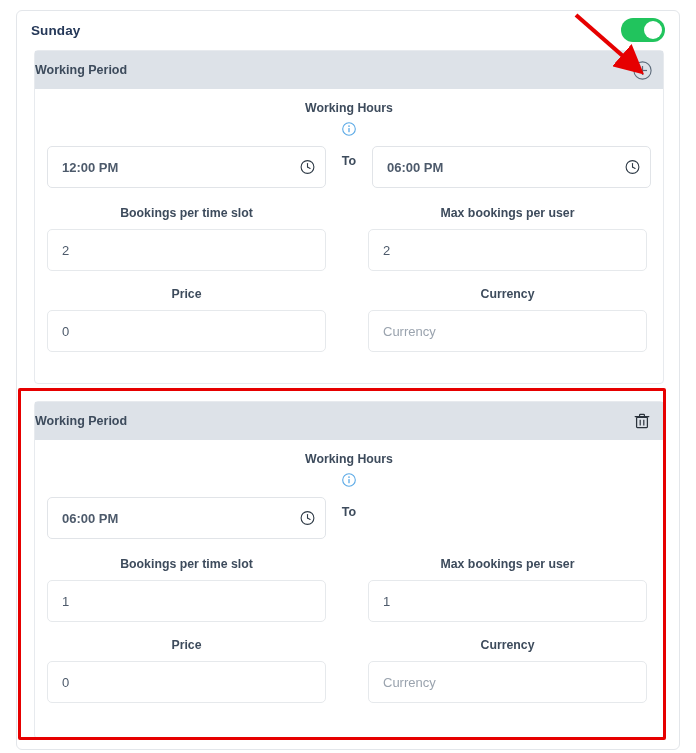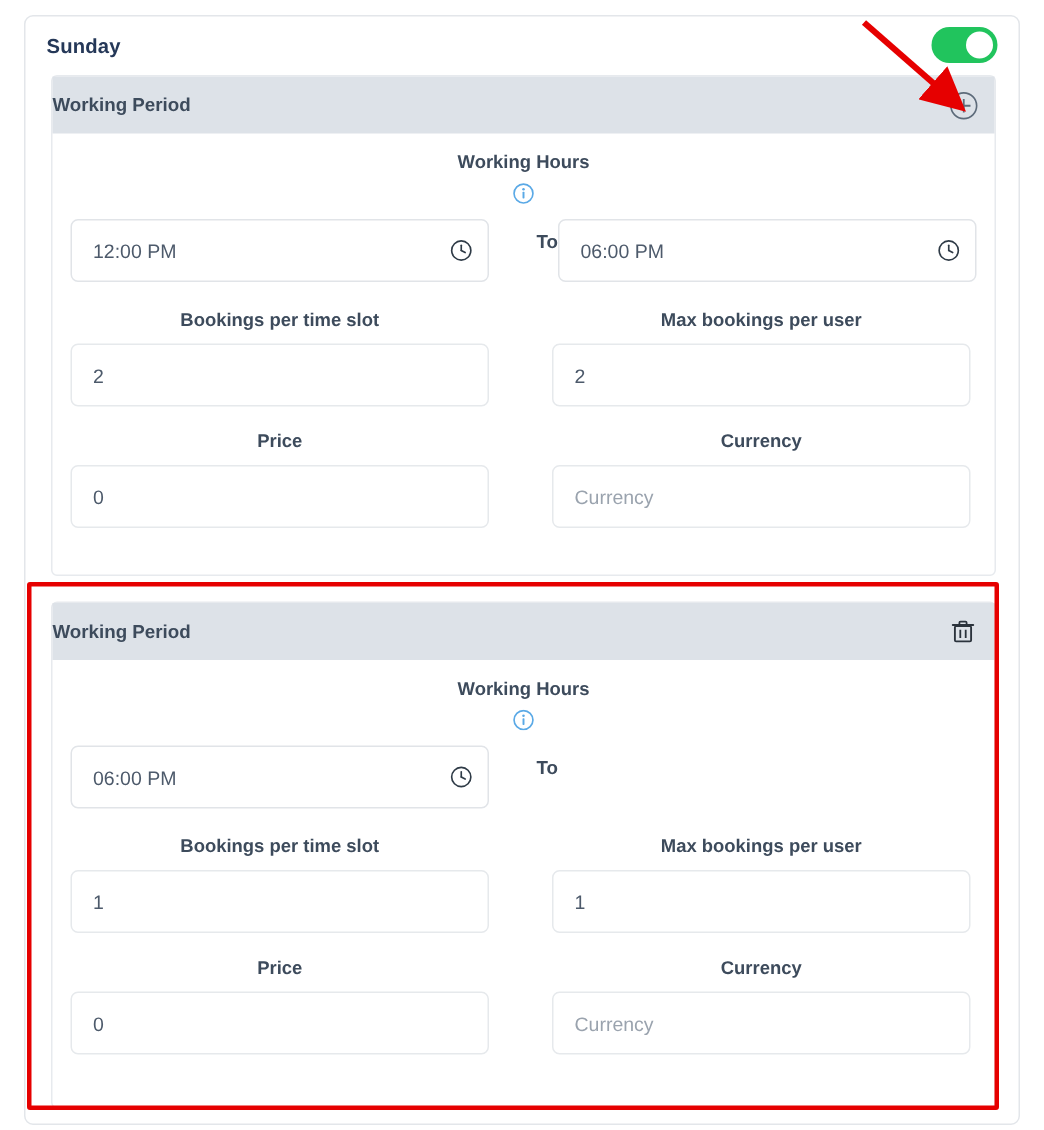--- a/index.html
+++ b/index.html
@@ -97,21 +97,21 @@
     gap: 7px;
     margin-bottom: 10px;
     flex-direction: column;
   }
   .field-label.plain { margin-bottom: 9px; }
 
   .info-icon { width: 14px; height: 14px; display: block; }
 
   
   .time-row { display: flex; align-items: center; }
-  .input-wrap { position: relative; }
+  .input-wrap { position: relative; font-weight: bold; }
   .time-input {
     width: 279px; height: 42px;
     border: 1px solid #e1e4e8;
     border-radius: 5px;
     background: #fff;
     display: flex;
     align-items: center;
     padding: 0 34px 0 14px;
     font-size: 13px;
     color: #4d5a6b;
@@ -121,21 +121,21 @@
     position: absolute;
     right: 11px; top: 50%;
     transform: translateY(-50%);
     width: 15px; height: 15px;
   }
   .to-label {
     font-size: 12.5px;
     font-weight: bold;
     color: #3d4b5c;
     width: 46px;
-    text-align: right;
+    text-align: center;
     margin-top: -13px;
   }
 
   
   .two-col { display: flex; }
   .col { width: 279px; }
   .col + .col { margin-left: 42px; }
 
   .text-input {
     width: 279px; height: 42px;

